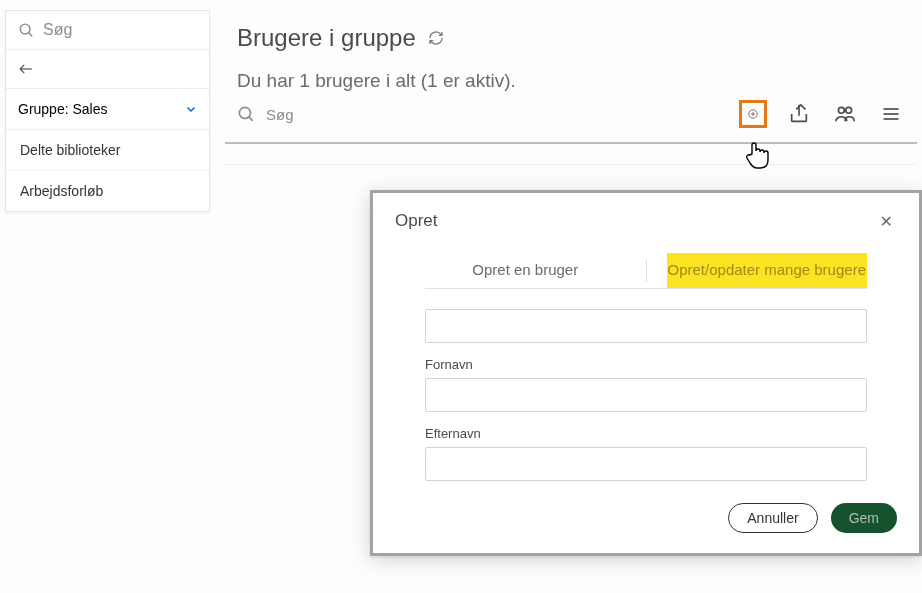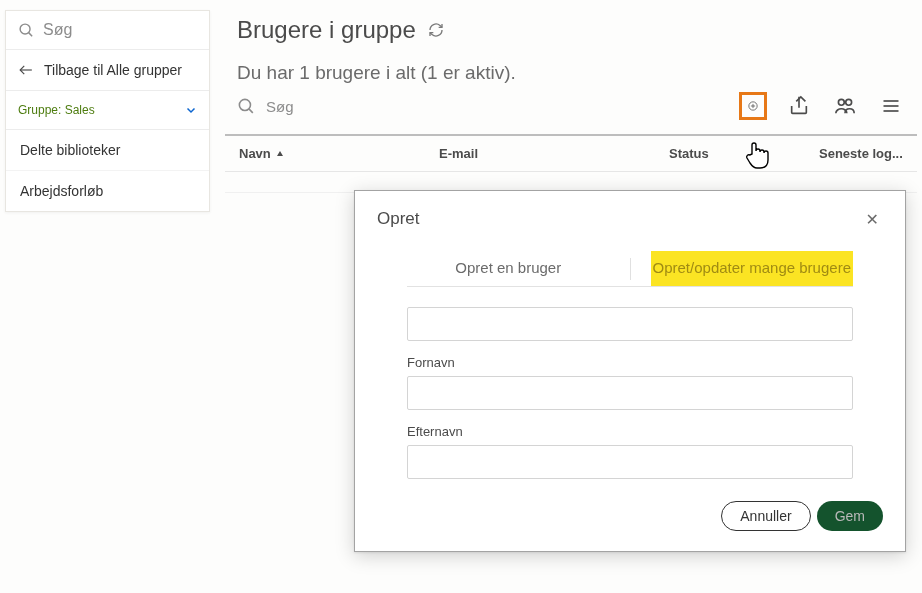--- a/index.html
+++ b/index.html
@@ -24,34 +24,34 @@
     display: flex; align-items: center;
     padding: 12px 12px;
     border-bottom: 1px solid #ececec;
     color: #333;
     font-size: 14px;
   }
   .side-back svg { margin-right: 10px; }
   .side-group {
     display: flex; align-items: center; justify-content: space-between;
     padding: 12px 12px;
-    color: #4d7c0f;
-    font-size: 12px;
+    color: #000000;
+    font-size: 14px;
     border-bottom: 1px solid #ececec;
   }
   .side-item {
     padding: 12px 14px;
     font-size: 14px;
     border-bottom: 1px solid #f3f3f3;
   }
   .side-item:last-child { border-bottom: none; }
 
   .main {
     position: absolute;
-    left: 225px; top: 10px; right: 5px;
+    left: 225px; top: 18px; right: 5px;
   }
   .page-title {
     display: flex; align-items: center;
     font-size: 24px;
     font-weight: 400;
     color: #4b4b4b;
     padding: 6px 12px 18px 12px;
   }
   .page-title svg { margin-left: 12px; stroke: #7a7a7a; }
   .count-text {
@@ -100,24 +100,24 @@
   .trow {
     display: flex;
     padding: 10px 14px;
     font-size: 14px;
     border-bottom: 1px solid #f0f0f0;
   }
 
   
   .modal {
     position: absolute;
-    left: 354px; top: 190px;
+    left: 370px; top: 190px;
     width: 552px;
     background: #fff;
-    border: 1px solid #a3a3a3;
+    border: 3px solid #a3a3a3;
     box-shadow: 0 4px 18px rgba(0,0,0,0.18), 0 1px 2px rgba(0,0,0,0.08);
     padding: 18px 22px 20px 22px;
   }
   .modal-head {
     display: flex; justify-content: space-between; align-items: center;
     font-size: 17px;
     color: #4b4b4b;
     margin-bottom: 22px;
   }
   .modal-close { color: #6b6b6b; font-size: 16px; cursor: pointer; padding: 0 4px; }
@@ -140,21 +140,21 @@
   .flabel { font-size: 13px; color: #4b4b4b; margin-bottom: 6px; margin-top: 14px; }
   .finput {
     width: 100%;
     height: 34px;
     border: 1px solid #d4d4d4;
     border-radius: 2px;
     padding: 0 8px;
     font-size: 14px;
   }
   .modal-foot {
-    display: flex; justify-content: flex-end; gap: 6px;
+    display: flex; justify-content: flex-end; gap: 13px;
     margin-top: 22px;
   }
   .btn {
     height: 30px;
     padding: 0 18px;
     border-radius: 15px;
     font-size: 14px;
     border: none;
   }
   .btn-cancel {
@@ -178,21 +178,20 @@
         <circle cx="10" cy="10" r="7"></circle>
         <line x1="20" y1="20" x2="15" y2="15"></line>
       </svg>
     <span>Søg</span>
   </div>
   <div class="side-back">
     <svg width="16" height="14" viewBox="0 0 24 24" fill="none" stroke="#4b4b4b" stroke-width="2">
         <line x1="22" y1="12" x2="2" y2="12"></line>
         <polyline points="9 5 2 12 9 19"></polyline>
       </svg>
-    <span>Tilbage til Alle grupper</span>
   </div>
   <div class="side-group">
     <span>Gruppe: Sales</span>
     <svg width="12" height="12" viewBox="0 0 24 24" fill="none" stroke="#0d66d0" stroke-width="3">
         <polyline points="5 9 12 16 19 9"></polyline>
       </svg>
   </div>
   <div class="side-item">Delte biblioteker</div>
   <div class="side-item">Arbejdsforløb</div>
 </div>
@@ -244,31 +243,20 @@
         <svg width="20" height="20" viewBox="0 0 24 24" fill="none" stroke="#4b4b4b" stroke-width="2">
             <line x1="3" y1="6" x2="21" y2="6"></line>
             <line x1="3" y1="12" x2="21" y2="12"></line>
             <line x1="3" y1="18" x2="21" y2="18"></line>
           </svg>
       </div>
     </div>
   </div>
 
   <div class="table">
-    <div class="thead">
-      <div class="col-name">
-        <span>Navn</span>
-        <svg width="10" height="10" viewBox="0 0 10 10">
-            <polygon points="5,2 8,7 2,7" fill="#4b4b4b"></polygon>
-          </svg>
-      </div>
-      <div class="col-email">E-mail</div>
-      <div class="col-status">Status</div>
-      <div class="col-log">Seneste log...</div>
-    </div>
     <div class="trow">
       <div class="col-email"></div>
       <div class="col-status"></div>
       <div class="col-log"></div>
     </div>
   </div>
 </div>
 
 <svg class="cursor-hand" width="26" height="30" viewBox="0 0 26 30">
   <path d="M8 14 V5 a2 2 0 0 1 4 0 V11 a2 2 0 0 1 4 0 V12 a2 2 0 0 1 4 0 V13 a2 2 0 0 1 4 0 V20 c0 5 -3 8 -8 8 h-3 c-3 0 -5 -2 -7 -5 l-3 -5 c-1 -2 1 -4 3 -3 z" fill="#fff" stroke="#000" stroke-width="1.4"></path>

